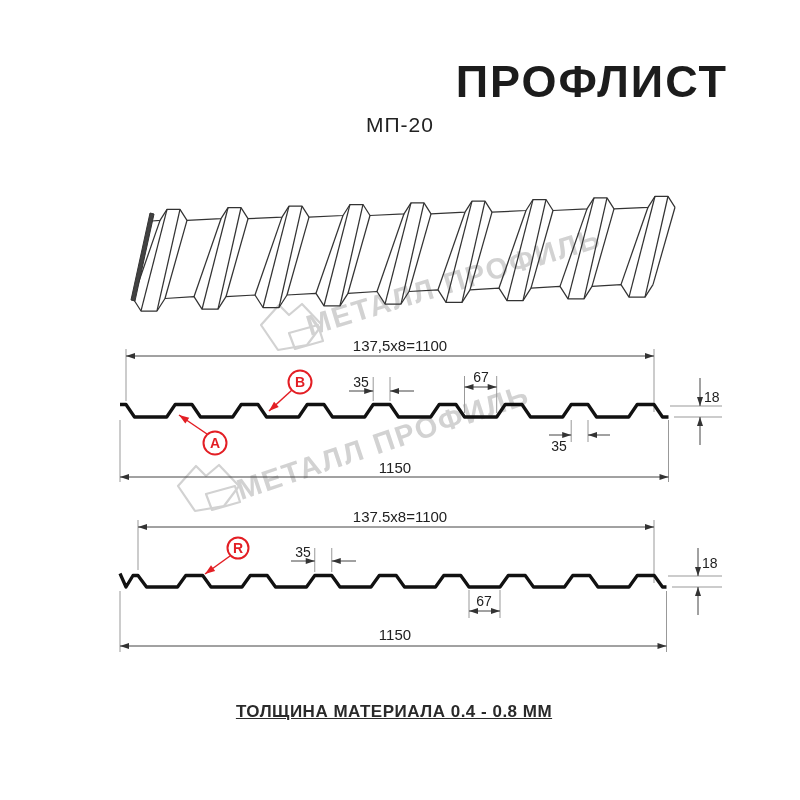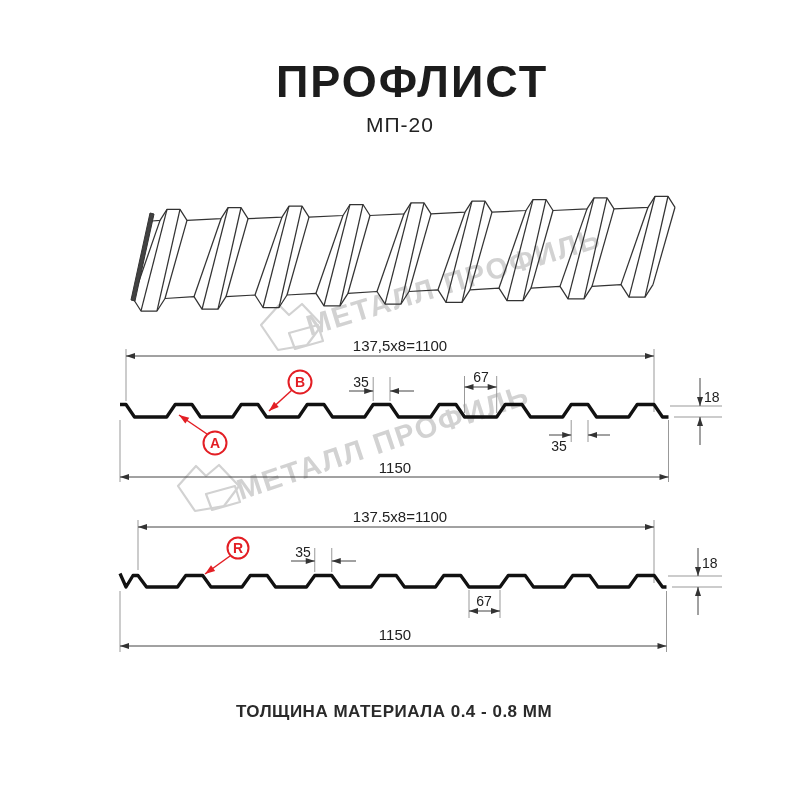--- a/index.html
+++ b/index.html
@@ -3,26 +3,26 @@
 <meta charset="utf-8">
 <style>
   :root{
     --accent:#e31e24;
     --wm:#d2d2d2;
     --ink:#1c1c1c;
   }
   html,body{margin:0;padding:0;background:#fff;}
   .page{position:relative;width:800px;height:800px;background:#fff;overflow:hidden;
         font-family:"Liberation Sans",sans-serif;}
-  .title{position:absolute;top:56px;left:0;width:728px;text-align:center;
-         font-size:45px;font-weight:bold;letter-spacing:2px;color:var(--ink);padding-left:48px;}
+  .title{position:absolute;top:56px;left:0;width:728px;text-align:right;
+         font-size:45px;font-weight:bold;letter-spacing:2px;color:var(--ink);}
   .subtitle{position:absolute;top:113px;left:0;width:800px;text-align:center;
             font-size:21px;font-weight:normal;letter-spacing:1px;color:#222;}
   .footer{position:absolute;top:702px;left:0;width:788px;text-align:center;
-          font-size:17px;font-weight:bold;letter-spacing:0.5px;color:#2a2a2a;}
+          font-size:17px;font-weight:bold;letter-spacing:0.5px;color:#2a2a2a;text-decoration:underline;}
   svg{position:absolute;top:0;left:0;}
   .ext{stroke:#999;stroke-width:1;fill:none;}
   .dim{stroke:#444;stroke-width:1;fill:none;}
   .arr{fill:#333;stroke:none;}
   .rarr{fill:var(--accent);stroke:none;}
   .dt{font-family:"Liberation Sans",sans-serif;font-size:14px;fill:#222;}
   .dtl{font-family:"Liberation Sans",sans-serif;font-size:15px;fill:#222;}
   .profile{stroke:#111;stroke-width:3.3;fill:none;stroke-linejoin:round;stroke-linecap:butt;}
   .sheet{stroke:#333;stroke-width:1.25;fill:none;stroke-linejoin:round;}
   .sheet-edge{fill:#424242;stroke:#333;stroke-width:1;}

